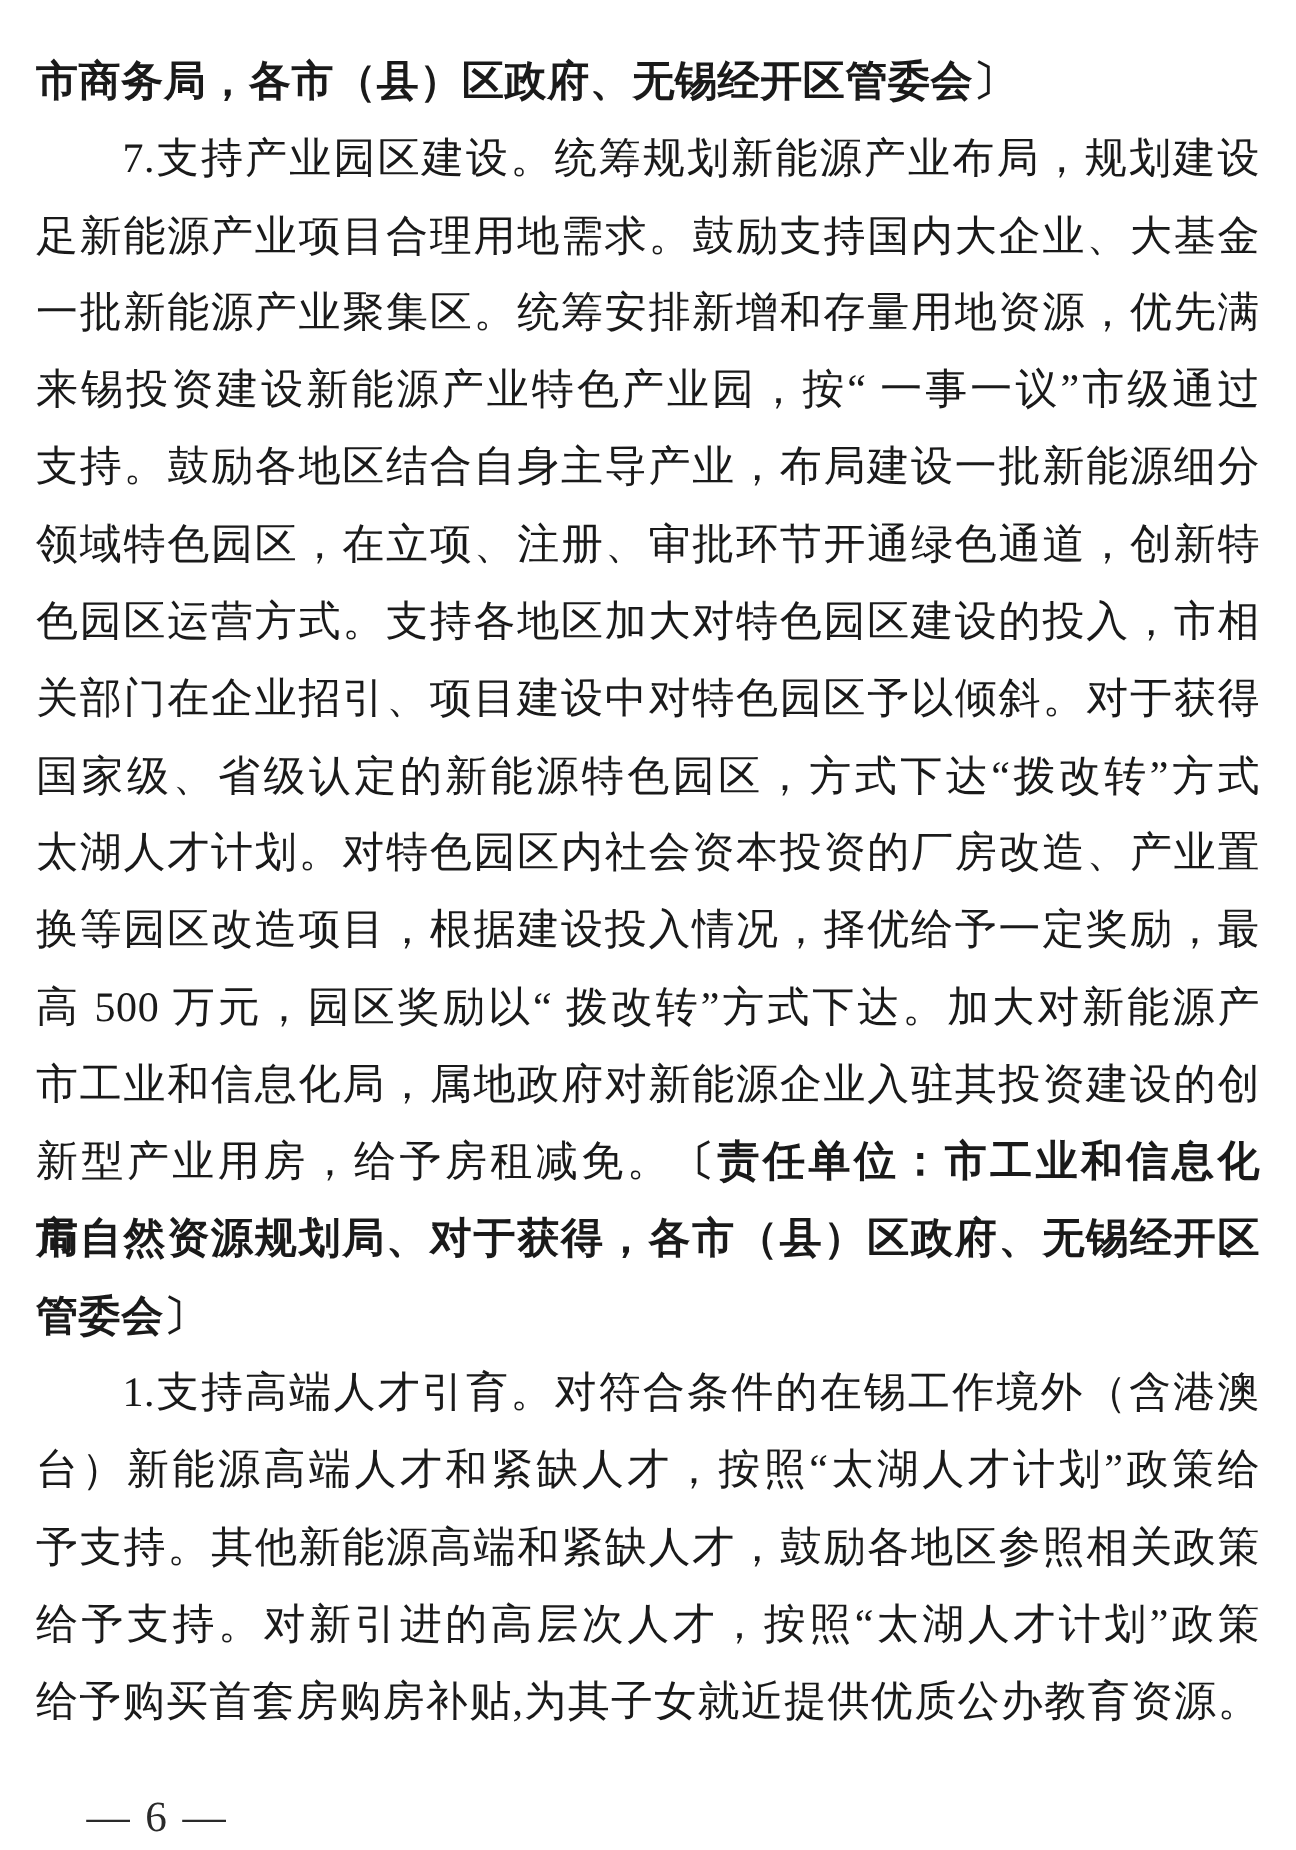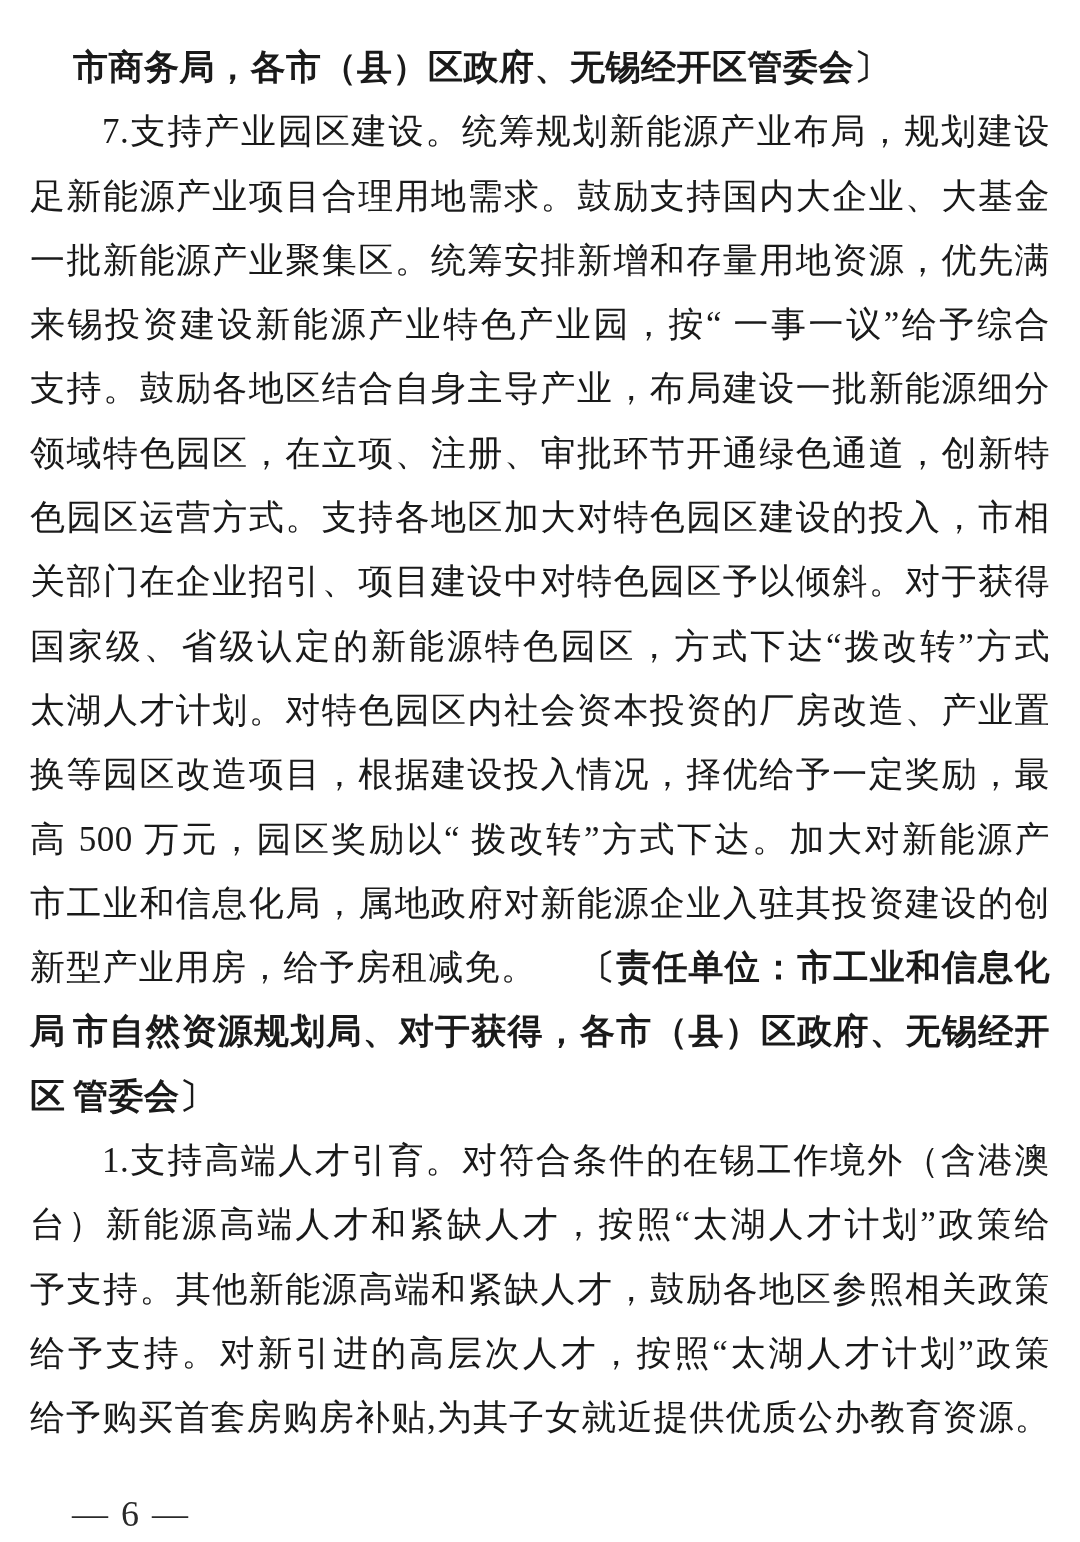--- a/index.html
+++ b/index.html
@@ -31,41 +31,40 @@
   .line.just {
     text-align: justify;
     text-align-last: justify;
     text-justify: inter-ideograph;
   }
   .line.indent {
     text-indent: 72px;
   }
   .seg.bold {
     font-weight: 700;
-    margin-left: 43px;
   }
   .footer {
     position: absolute;
     left: 72px;
     top: 1492px;
     font-size: 36px;
     line-height: 44px;
     color: #2a2a2a;
     letter-spacing: 2px;
   }
 </style>
 </head>
 <body style="color: rgb(26, 26, 26); background: rgb(255, 255, 255);">
 
 <div class="doc-body" id="doc-body">
     <div class="line"><span class="seg bold">市商务局，各市（县）区政府、无锡经开区管委会〕</span></div>
     <div class="line just indent"><span class="seg">7.支持产业园区建设。统筹规划新能源产业布局，规划建设</span></div>
     <div class="line just"><span class="seg">足新能源产业项目合理用地需求。鼓励支持国内大企业、大基金</span></div>
     <div class="line just"><span class="seg">一批新能源产业聚集区。统筹安排新增和存量用地资源，优先满</span></div>
-    <div class="line just"><span class="seg">来锡投资建设新能源产业特色产业园，按“ 一事一议”给予综合</span></div>
+    <div class="line just"><span class="seg">来锡投资建设新能源产业特色产业园，按“ 一事一议”市级通过</span></div>
     <div class="line just"><span class="seg">支持。鼓励各地区结合自身主导产业，布局建设一批新能源细分</span></div>
     <div class="line just"><span class="seg">领域特色园区，在立项、注册、审批环节开通绿色通道，创新特</span></div>
     <div class="line just"><span class="seg">色园区运营方式。支持各地区加大对特色园区建设的投入，市相</span></div>
     <div class="line just"><span class="seg">关部门在企业招引、项目建设中对特色园区予以倾斜。对于获得</span></div>
     <div class="line just"><span class="seg">国家级、省级认定的新能源特色园区，方式下达“拨改转”方式</span></div>
     <div class="line just"><span class="seg">太湖人才计划。对特色园区内社会资本投资的厂房改造、产业置</span></div>
     <div class="line just"><span class="seg">换等园区改造项目，根据建设投入情况，择优给予一定奖励，最</span></div>
     <div class="line just"><span class="seg">高 500 万元，园区奖励以“ 拨改转”方式下达。加大对新能源产</span></div>
     <div class="line just"><span class="seg">市工业和信息化局，属地政府对新能源企业入驻其投资建设的创</span></div>
     <div class="line just"><span class="seg">新型产业用房，给予房租减免。</span><span class="seg bold">〔责任单位：市工业和信息化局、</span></div>

